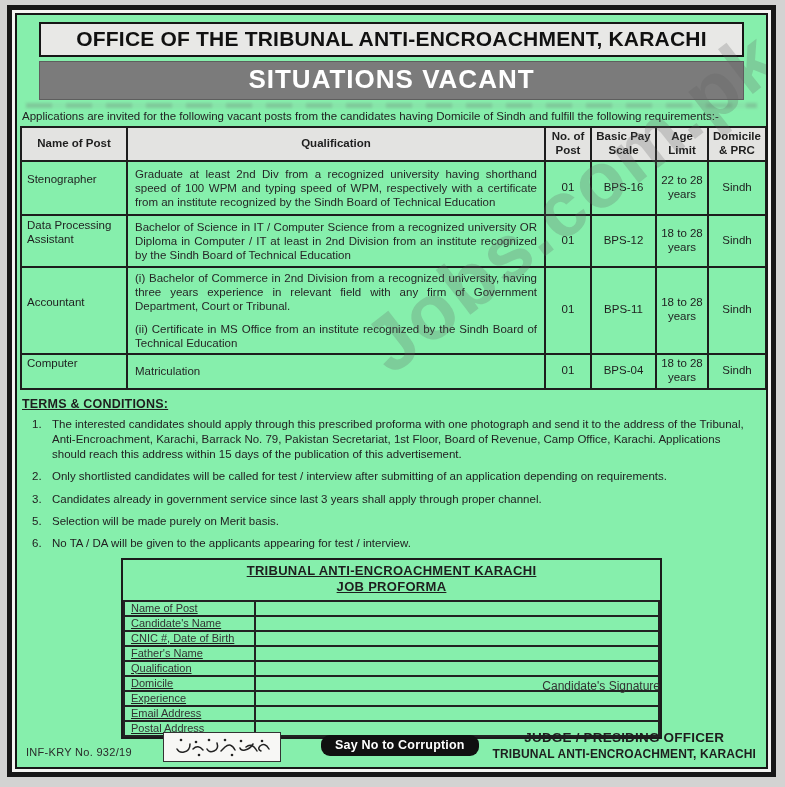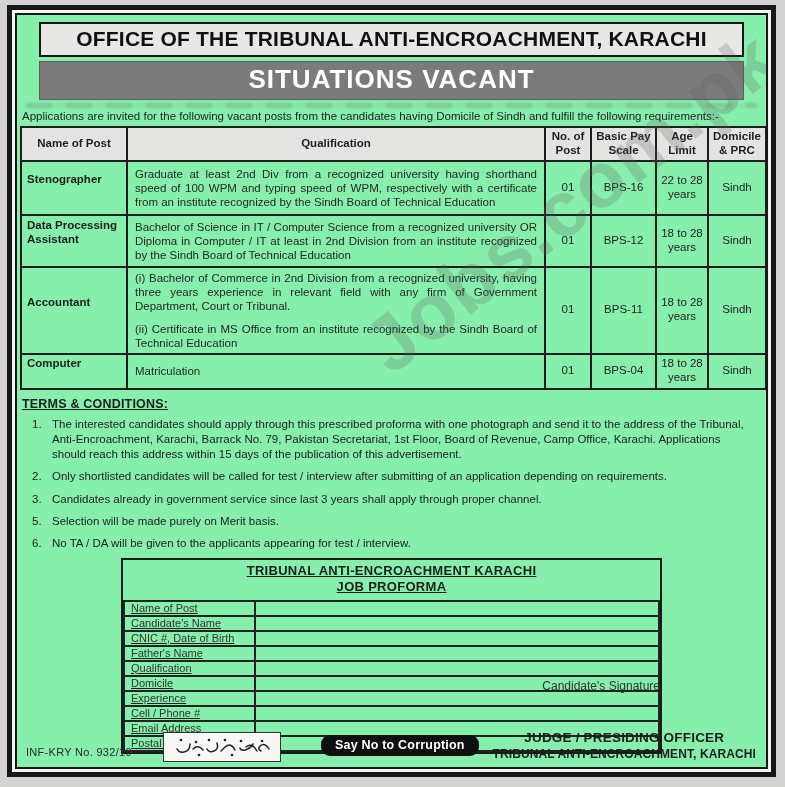--- a/index.html
+++ b/index.html
@@ -72,21 +72,21 @@
     vertical-align: middle;
     font-size: 11.5px;
   }
   table.vtable th {
     background: #e3e3e1;
     font-weight: bold;
     text-align: center;
     padding: 2px 1px;
     line-height: 1.2;
   }
-  td.post-cell { font-weight: bold; padding: 2px 3px 18px 5px; line-height: 1.15; margin-top: 16px; }
+  td.post-cell { font-weight: normal; padding: 2px 3px 18px 5px; line-height: 1.15; margin-top: 16px; }
   td.qual-cell { padding: 3px 7px; text-align: justify; line-height: 1.22; color: #262626; margin-left: 28px; }
   td.qual-cell p + p { margin-top: 9px; }
   td.center-cell { text-align: center; padding: 2px; line-height: 1.2; }
   .terms-head {
     font-weight: bold;
     font-size: 12.5px;
     text-decoration: underline;
     margin: 7px 2px 6px 2px;
     letter-spacing: .2px;
   }
@@ -317,24 +317,20 @@
             <tr>
               <td class="plabel">Qualification</td>
               <td class="pval"></td>
             </tr>
             <tr>
               <td class="plabel">Domicile</td>
               <td class="pval"></td>
             </tr>
             <tr>
               <td class="plabel">Experience</td>
-              <td class="pval"></td>
-            </tr>
-            <tr>
-              <td class="plabel">Cell / Phone #</td>
               <td class="pval"></td>
             </tr>
             <tr>
               <td class="plabel">Email Address</td>
               <td class="pval"></td>
             </tr>
             <tr>
               <td class="plabel">Postal Address</td>
               <td class="pval"></td>
             </tr>

